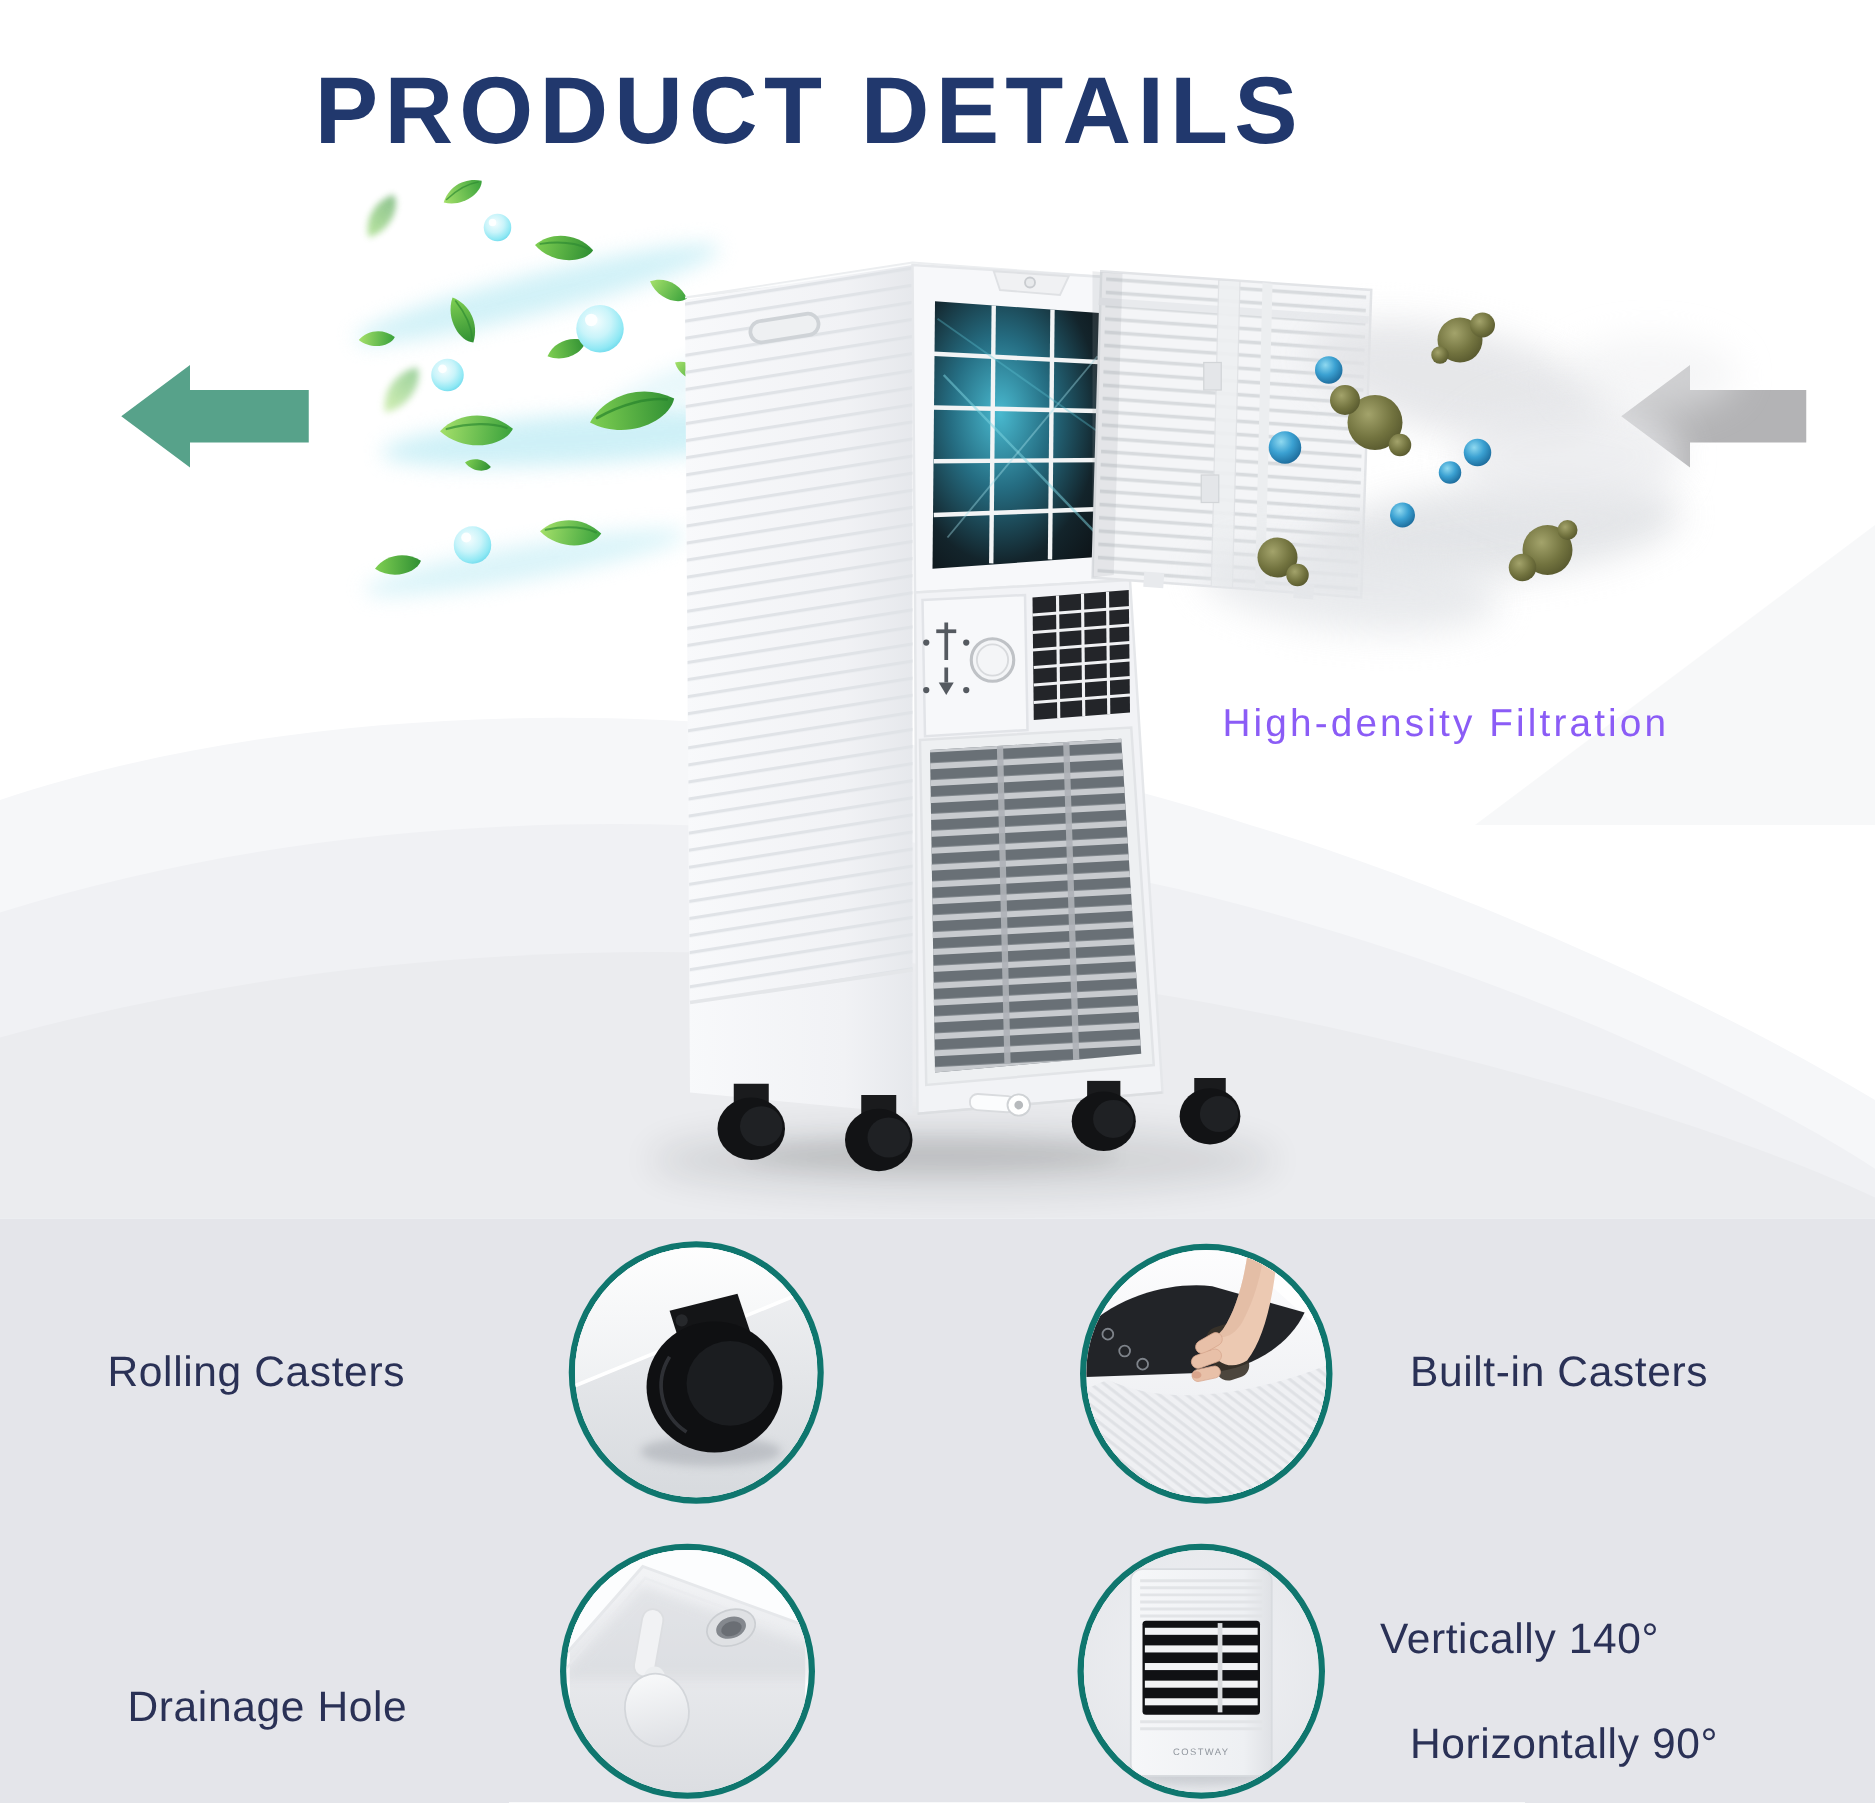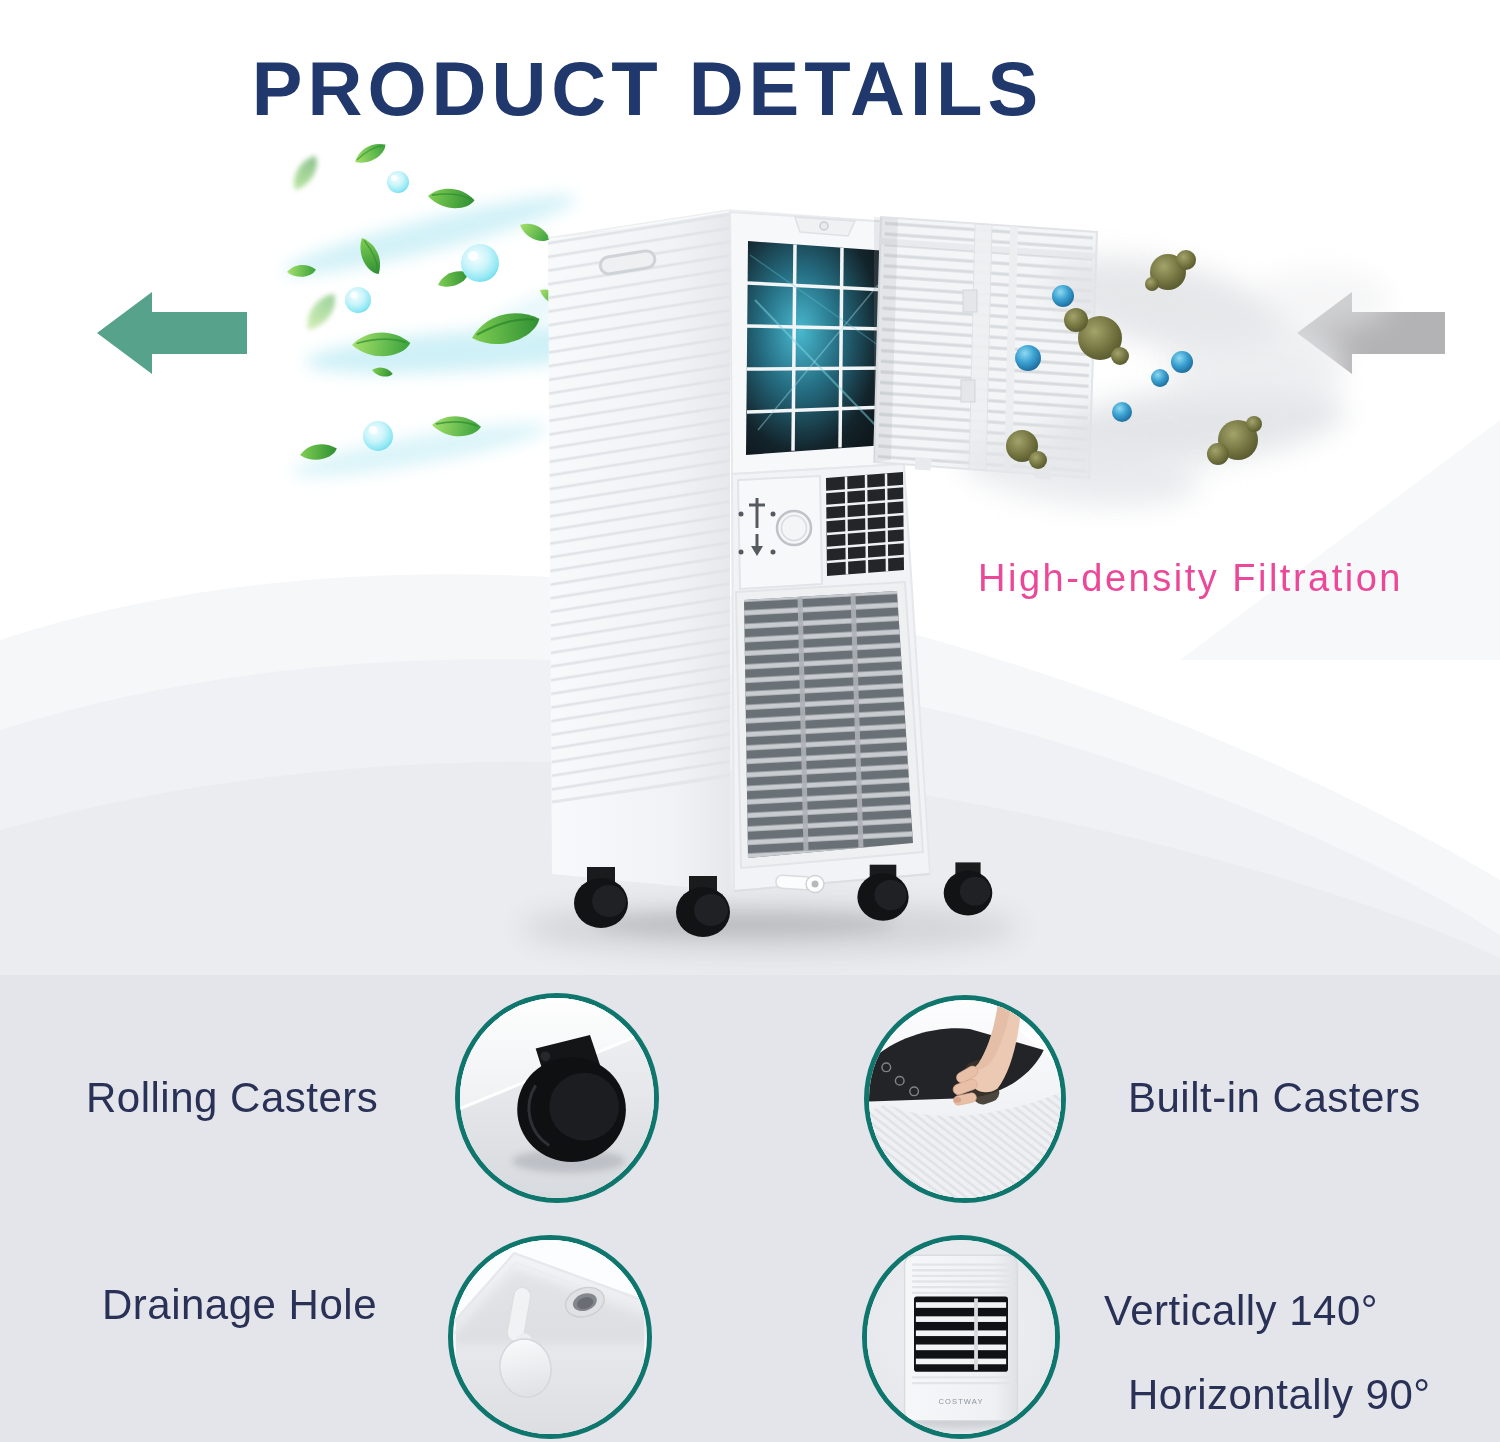--- a/index.html
+++ b/index.html
@@ -3,28 +3,28 @@
 <meta charset="utf-8">
 <style>
   html,body{margin:0;padding:0;background:#ffffff;}
   body{width:1500px;height:1442px;position:relative;overflow:hidden;
        font-family:"Liberation Sans", sans-serif;}
   .page-title{position:absolute;top:-4px;left:0;width:1295px;text-align:center;
        font-size:76px;line-height:84px;font-weight:800;letter-spacing:5px;
        color:#21386d;}
   .hero{position:absolute;top:85px;left:0;width:1500px;height:890px;}
   .hero svg{display:block;}
-  .hero-caption{position:absolute;left:978px;top:544px;font-size:38px;line-height:69px;
-       letter-spacing:2.5px;color:#ec4899;font-weight:500;white-space:nowrap;}
+  .hero-caption{position:absolute;left:978px;top:544px;font-size:31px;line-height:69px;
+       letter-spacing:2.5px;color:#8b5cf6;font-weight:500;white-space:nowrap;}
   .features-bg{position:absolute;left:0;top:975px;width:1500px;height:467px;
        background:#e4e5ea;}
   .fcircle{position:absolute;border:5px solid #0f766e;border-radius:50%;
        overflow:hidden;background:#fff;box-sizing:border-box;}
   .fcircle svg{display:block;width:100%;height:100%;}
-  .flabel{position:absolute;font-size:42px;line-height:48px;color:#2a3156;
+  .flabel{position:absolute;font-size:34px;line-height:48px;color:#2a3156;
        font-weight:500;letter-spacing:0.5px;white-space:nowrap;}
   .deg{white-space:nowrap;}
 </style>
 </head>
 <body>
 
 <h1 class="page-title">PRODUCT DETAILS</h1>
 
 <div class="hero">
 <svg width="1500" height="890" viewBox="0 85 1500 890" xmlns="http://www.w3.org/2000/svg">
@@ -328,21 +328,21 @@
 </div>
 
 <div class="hero-caption">
   <div>High-density Filtration</div>
 </div>
 
 <div class="features-bg"></div>
 
 <div class="flabel" style="left:86px;top:1074px;">Rolling Casters</div>
 <div class="flabel" style="left:1128px;top:1074px;">Built-in Casters</div>
-<div class="flabel" style="left:102px;top:1281px;">Drainage Hole</div>
+<div class="flabel" style="left:102px;top:1342px;">Drainage Hole</div>
 <div class="flabel deg" style="left:1104px;top:1287px;">Vertically 140°</div>
 <div class="flabel deg" style="left:1128px;top:1371px;">Horizontally 90°</div>
 
 <div class="fcircle" style="left:455px;top:993px;width:204px;height:210px;">
 <svg viewBox="0 0 200 206" xmlns="http://www.w3.org/2000/svg">
   <defs>
     <linearGradient id="c1bg" x1="0" y1="0" x2="0" y2="1">
           <stop offset="0" stop-color="#f2f3f5"></stop>
           <stop offset="1" stop-color="#d7dade"></stop>
         </linearGradient>

